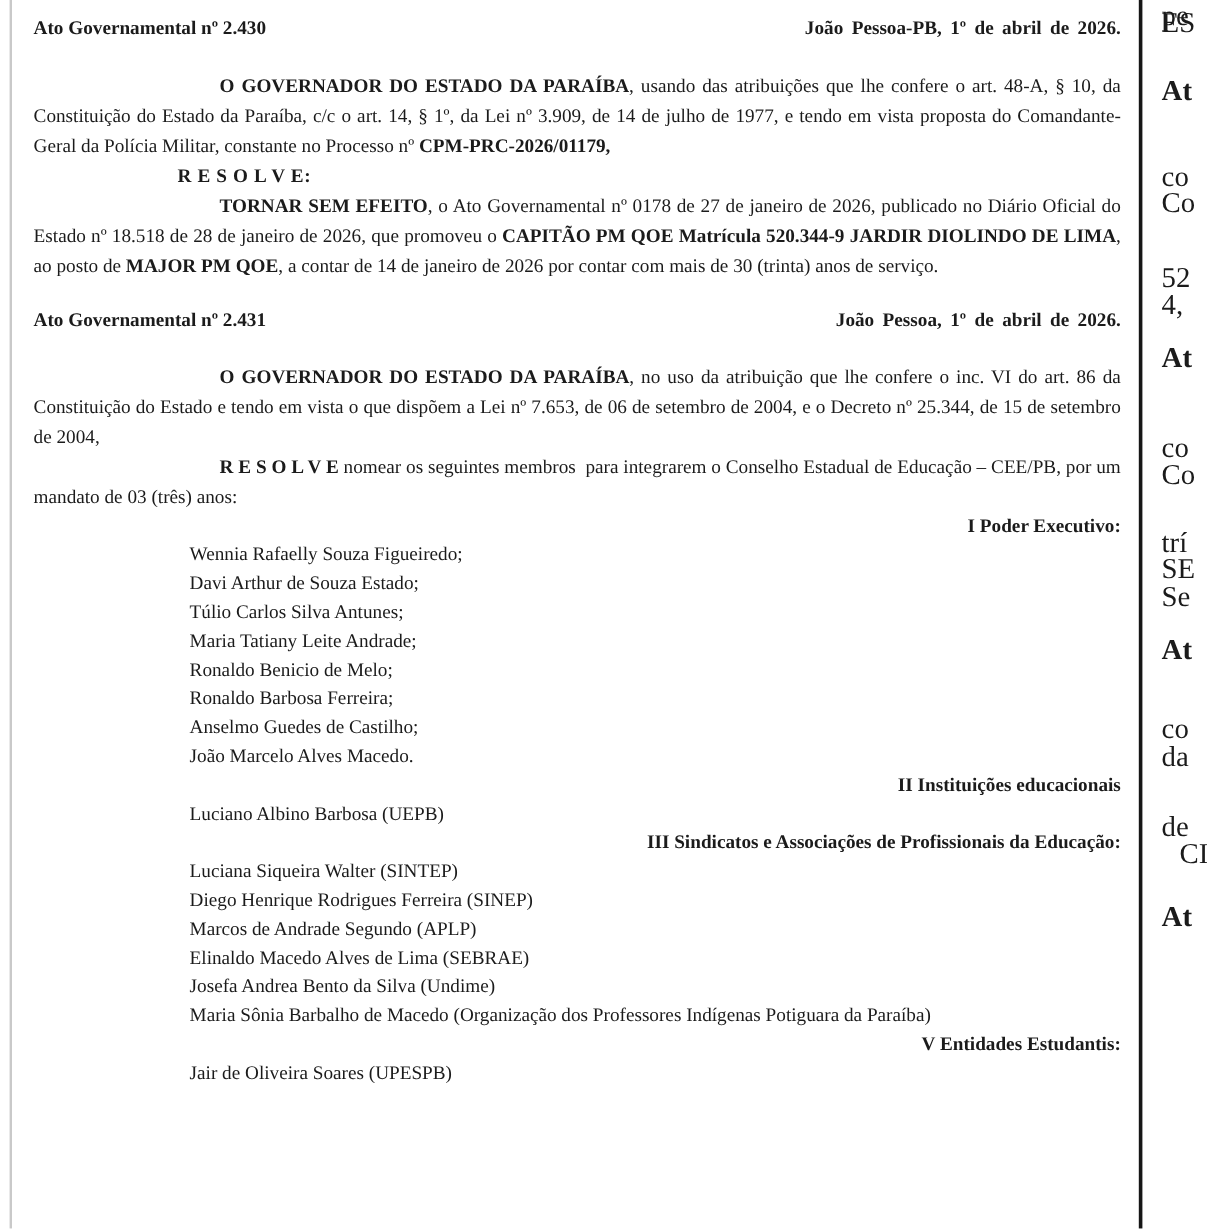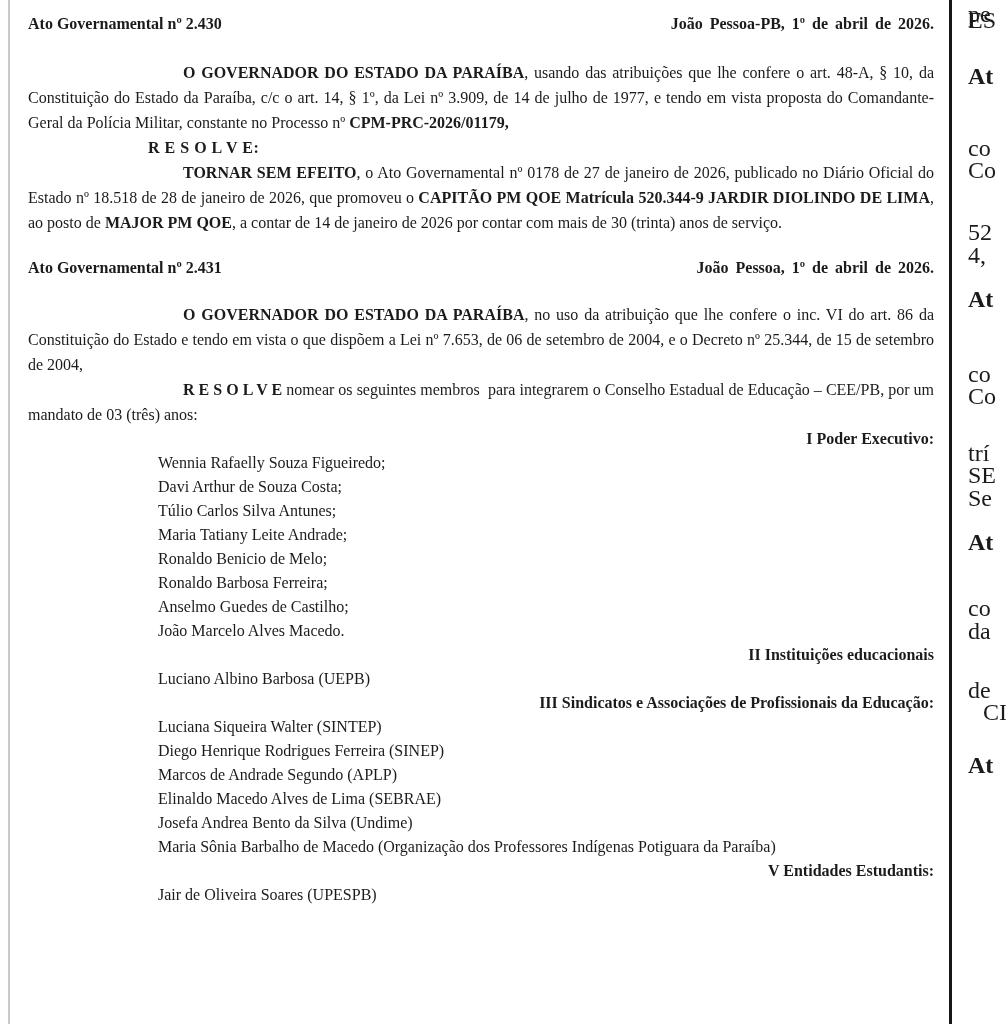--- a/index.html
+++ b/index.html
@@ -106,21 +106,21 @@
       <span class="dateline">João Pessoa, 1º de abril de 2026.</span>
     </div>
 
     <div class="para opening2"><span class="bold">O GOVERNADOR DO ESTADO DA PARAÍBA</span><span>, no uso da atribuição que lhe confere o inc. VI do art. 86 da Constituição do Estado e tendo em vista o que dispõem a Lei nº 7.653, de 06 de setembro de 2004, e o Decreto nº 25.344, de 15 de setembro de 2004,</span></div>
 
     <div class="para"><span class="bold">R E S O L V E</span><span> nomear os seguintes membros&nbsp; para integrarem o Conselho Estadual de Educação – CEE/PB, por um mandato de 03 (três) anos:</span></div>
 
     <div class="member-list">
         <div class="member-line bold">I Poder Executivo:</div>
         <div class="member-line">Wennia Rafaelly Souza Figueiredo;</div>
-        <div class="member-line">Davi Arthur de Souza Costa;</div>
+        <div class="member-line">Davi Arthur de Souza Estado;</div>
         <div class="member-line">Túlio Carlos Silva Antunes;</div>
         <div class="member-line">Maria Tatiany Leite Andrade;</div>
         <div class="member-line">Ronaldo Benicio de Melo;</div>
         <div class="member-line">Ronaldo Barbosa Ferreira;</div>
         <div class="member-line">Anselmo Guedes de Castilho;</div>
         <div class="member-line">João Marcelo Alves Macedo.</div>
         <div class="member-line bold">II Instituições educacionais</div>
         <div class="member-line">Luciano Albino Barbosa (UEPB)</div>
         <div class="member-line bold">III Sindicatos e Associações de Profissionais da Educação:</div>
         <div class="member-line">Luciana Siqueira Walter (SINTEP)</div>

